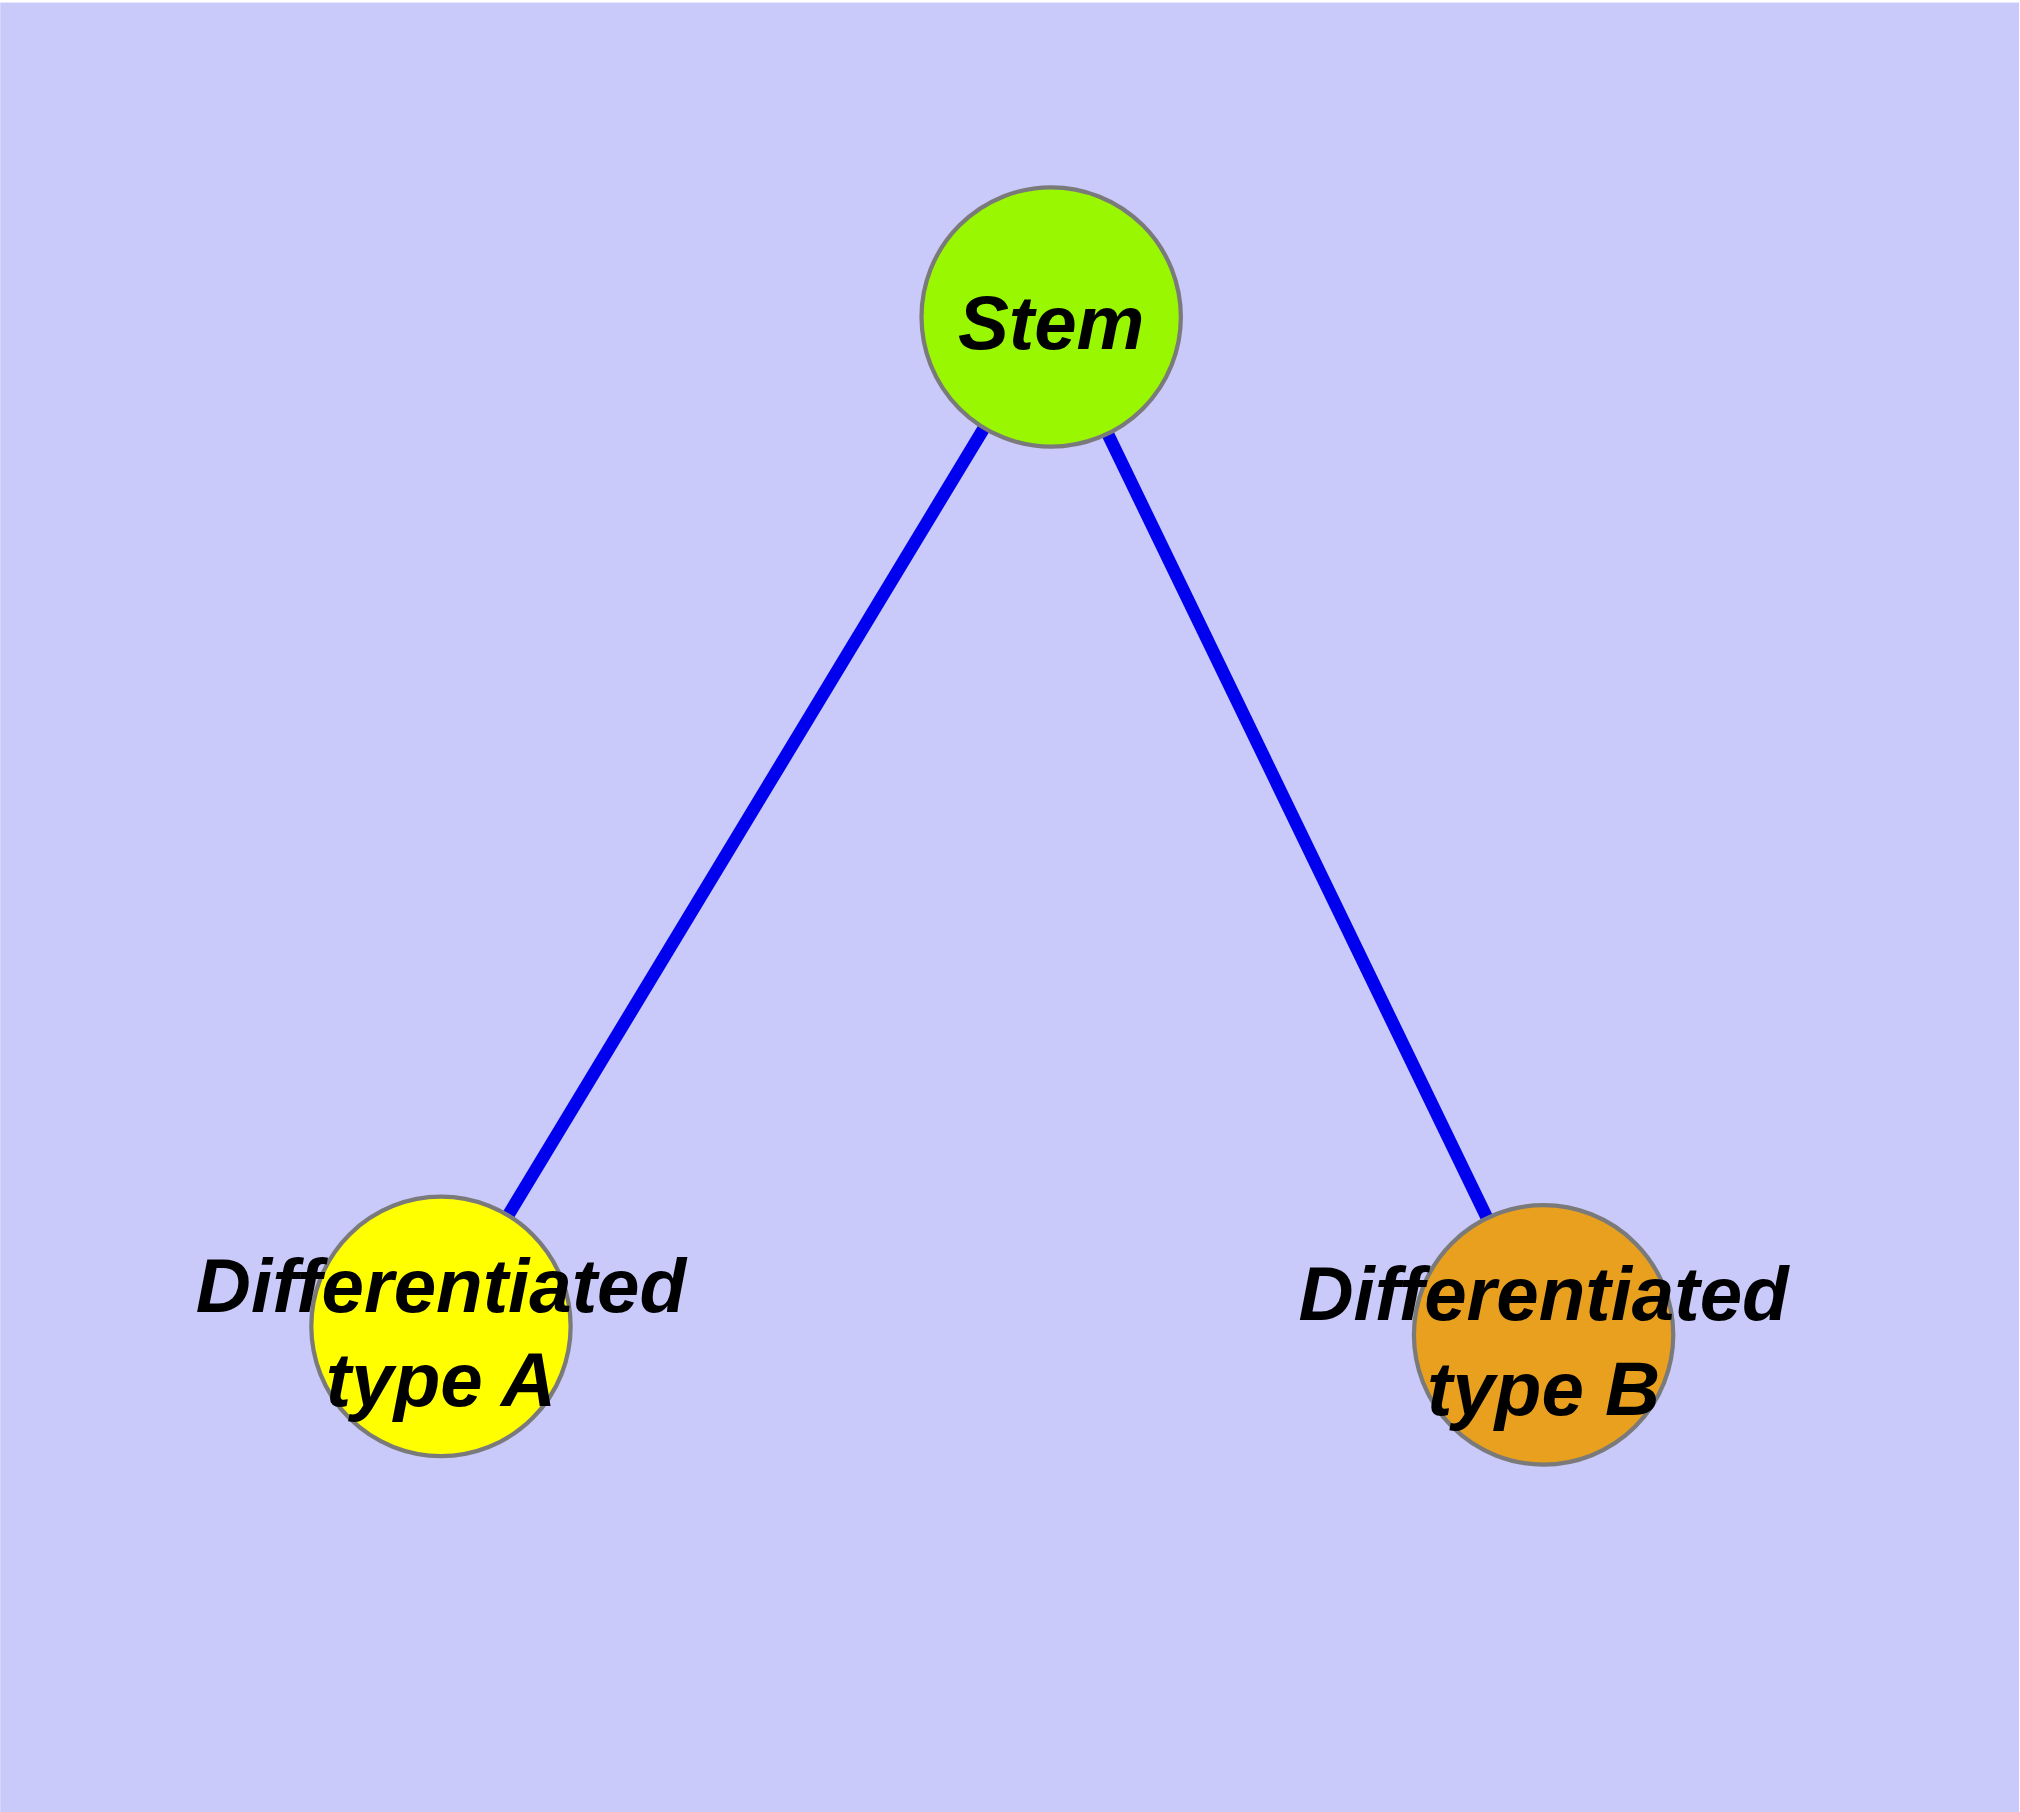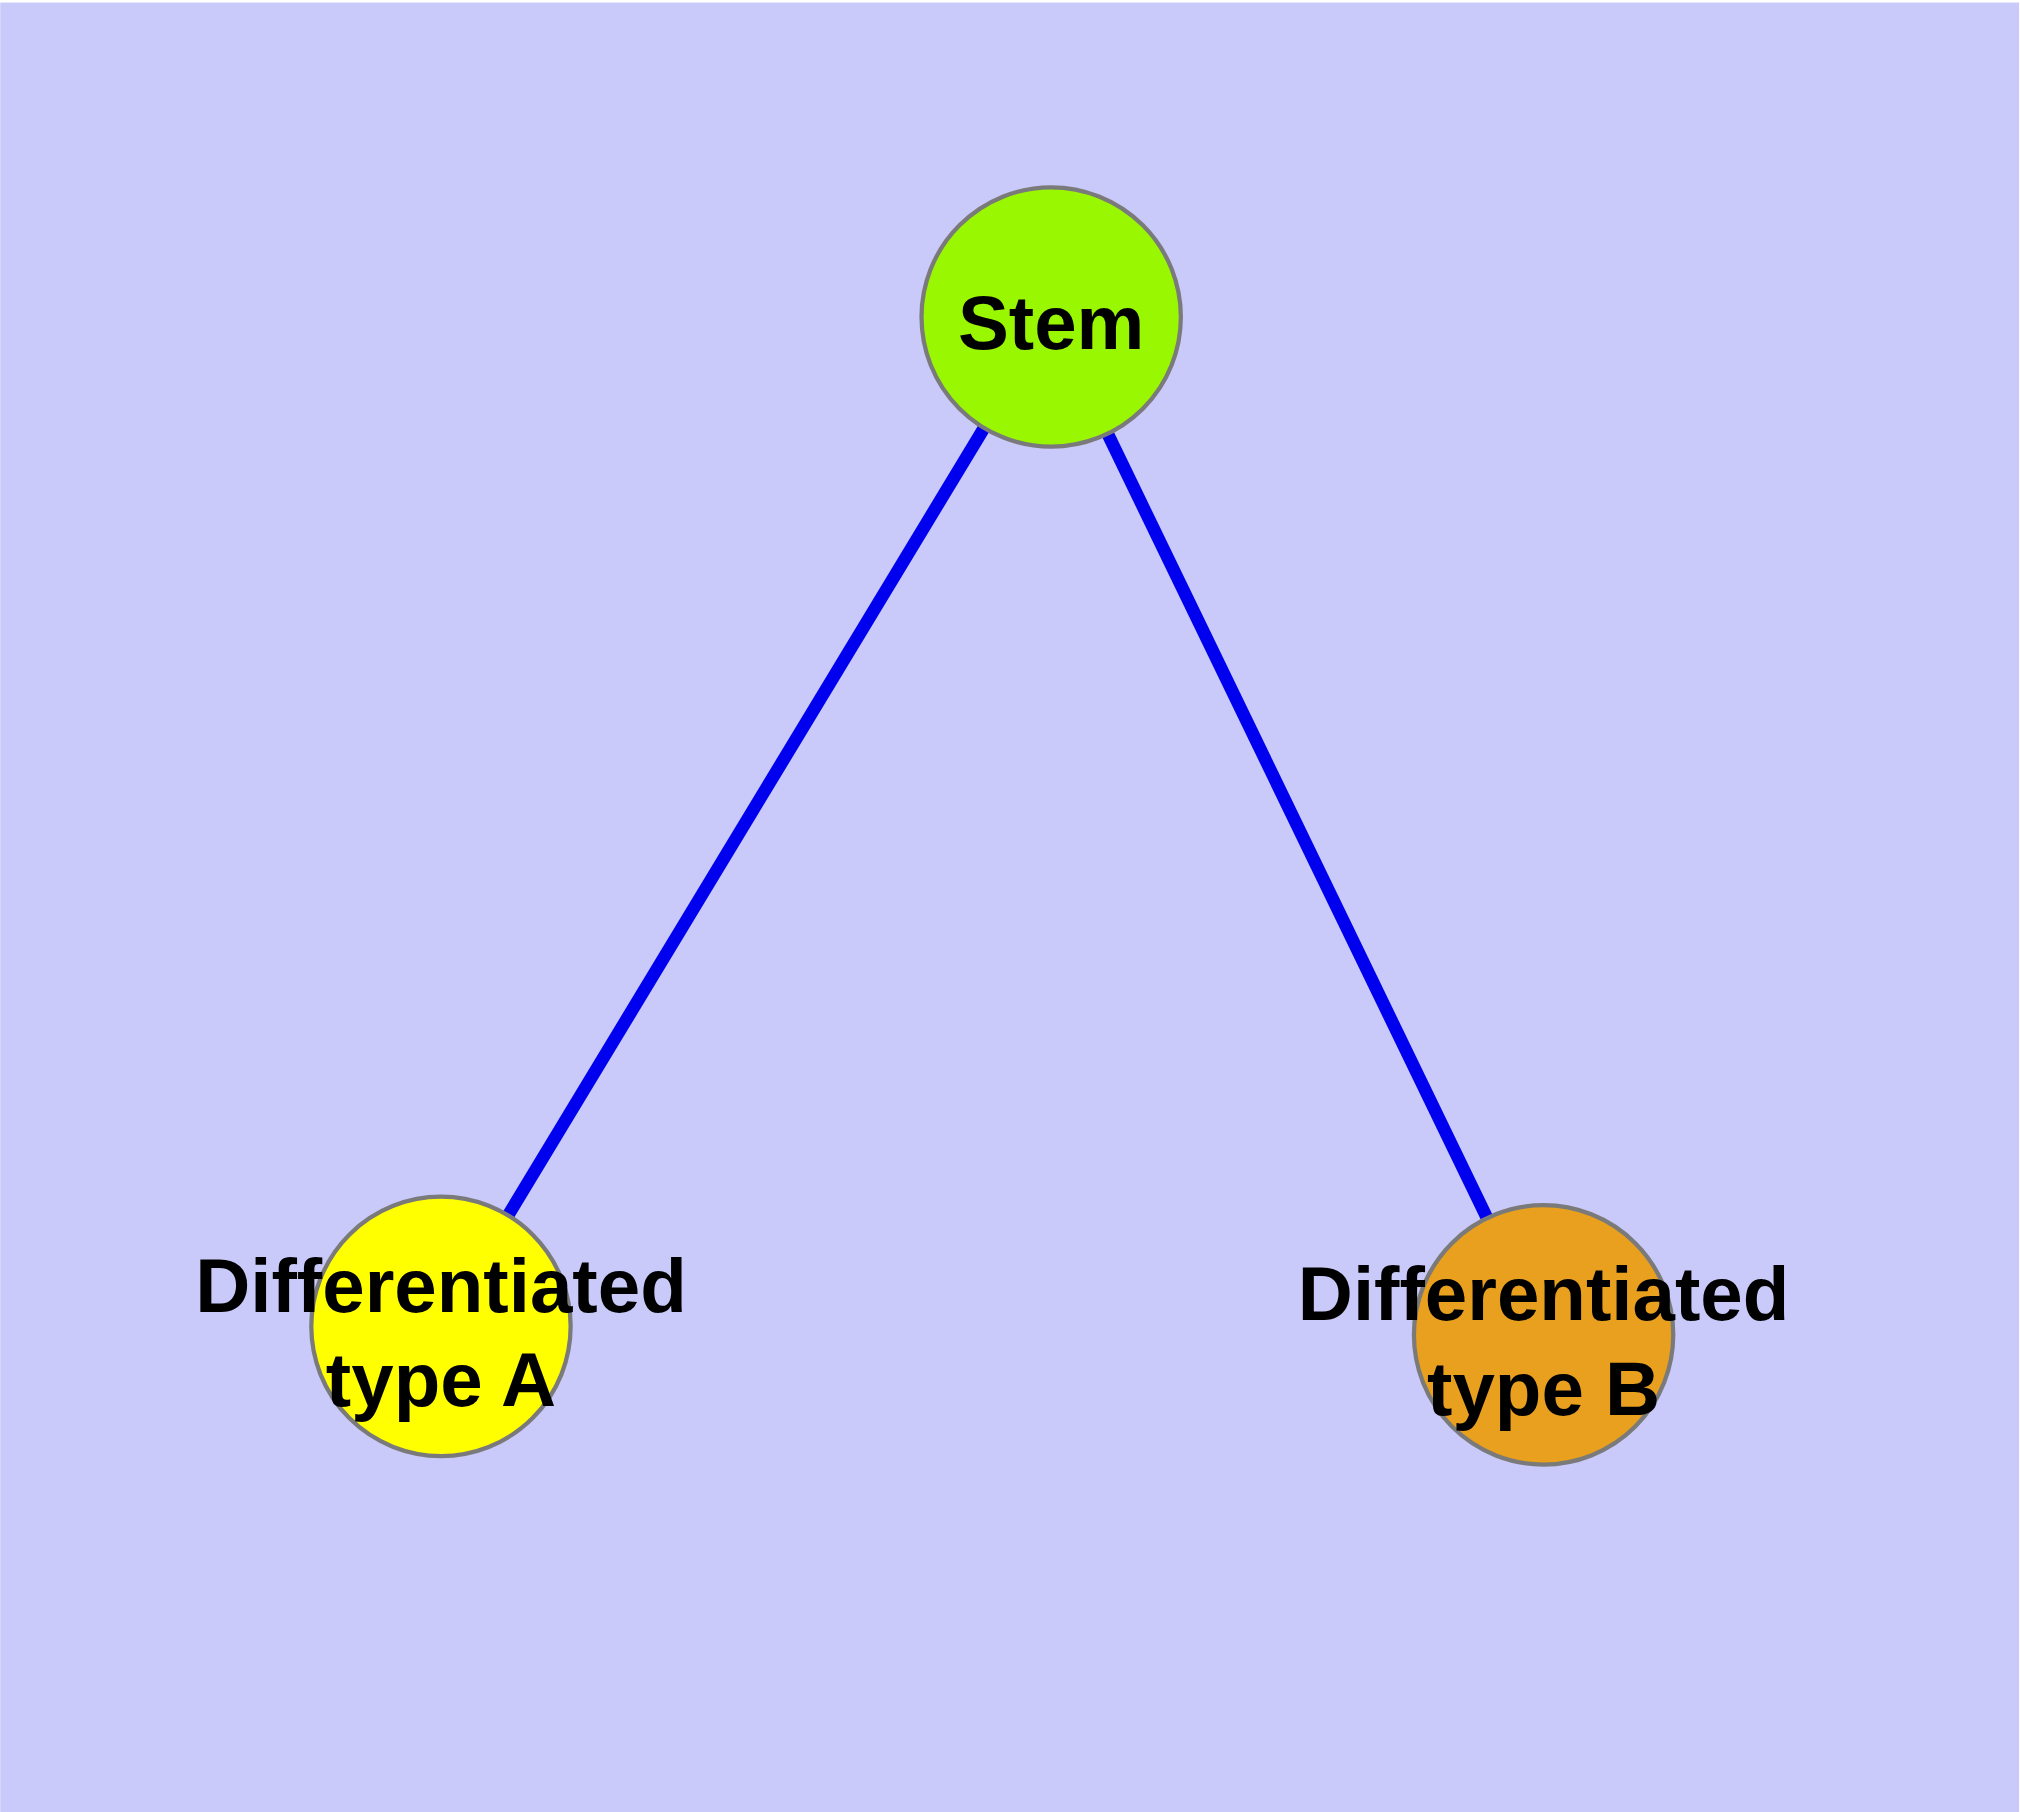--- a/index.html
+++ b/index.html
@@ -4,20 +4,21 @@
 <style>
   html, body {
     margin: 0;
     padding: 0;
     background: #FFFFFF;
   }
   .diagram-wrap {
     width: 1646px;
     height: 1812px;
     position: relative;
+    font-style: italic;
   }
   svg {
     display: block;
   }
   .node-label {
     font-family: "Liberation Sans", sans-serif;
     font-weight: bold;
     font-size: 90px;
     fill: #000000;
     text-anchor: middle;

